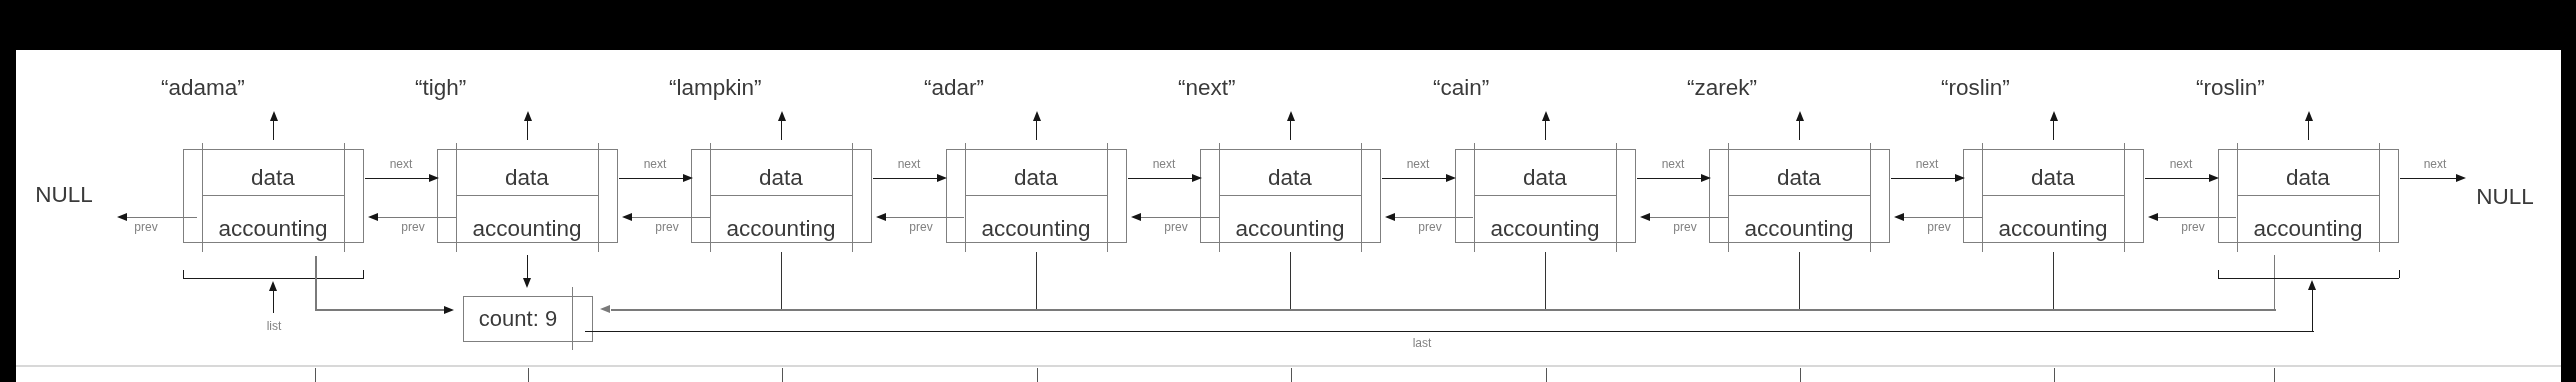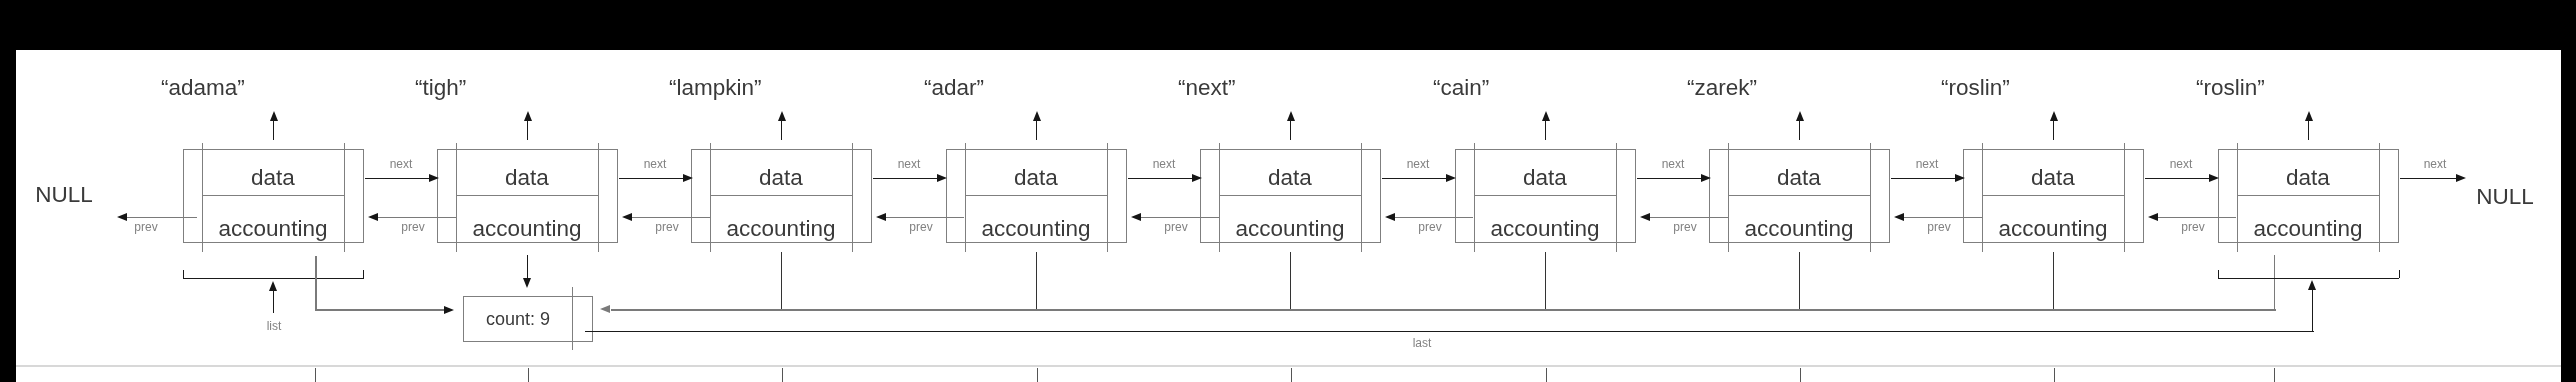--- a/index.html
+++ b/index.html
@@ -44,21 +44,21 @@
   .n-data{top:155px;} .n-acc{top:206px;}
   .n-drop{left:calc(var(--cx) - 0.6px);top:252px;height:57px;background:#333;width:1.1px;display:none;}
   .node.has-drop .n-drop{display:block;}
   
   .g-next-line{left:calc(var(--gx) + 91px);top:178px;width:64px;}
   .g-next-head{left:calc(var(--gx) + 155px);top:174px;}
   .g-next-label{left:calc(var(--gx) + 82px);top:157px;}
   .g-prev-head{left:calc(var(--gx) + 94px);top:213px;}
   .g-prev-line{left:calc(var(--gx) + 104px);top:217px;width:78px;}
   .g-prev-label{left:calc(var(--gx) + 94px);top:220px;}
-  .cbox-text{display:flex;align-items:center;justify-content:center;font-size:18px;}
+  .cbox-text{display:flex;align-items:center;justify-content:center;font-size:22px;}
 </style>
 </head>
 <body>
 
 <div id="stage" style="--frame: #000000; --titlebar_bg: #cacaca; --title_text: #3a3a3a; --canvas_bg: #ffffff; --box_border: #7f7f7f; --text_dark: #3a3a3a; --label_gray: #828282; --edge_black: #1a1a1a; --edge_gray: #7a7a7a; --divider_gray: #d8d8d8;">
 
 
   <div id="canvas" class="abs"></div>
 
   <div class="abs null-label" style="left:16px;top:182px;">NULL</div>

